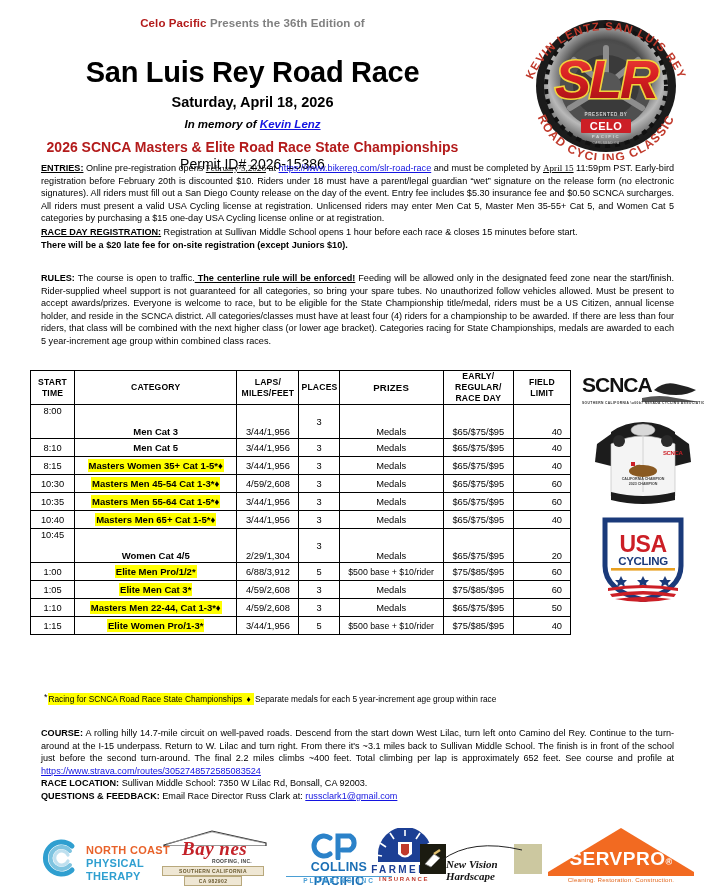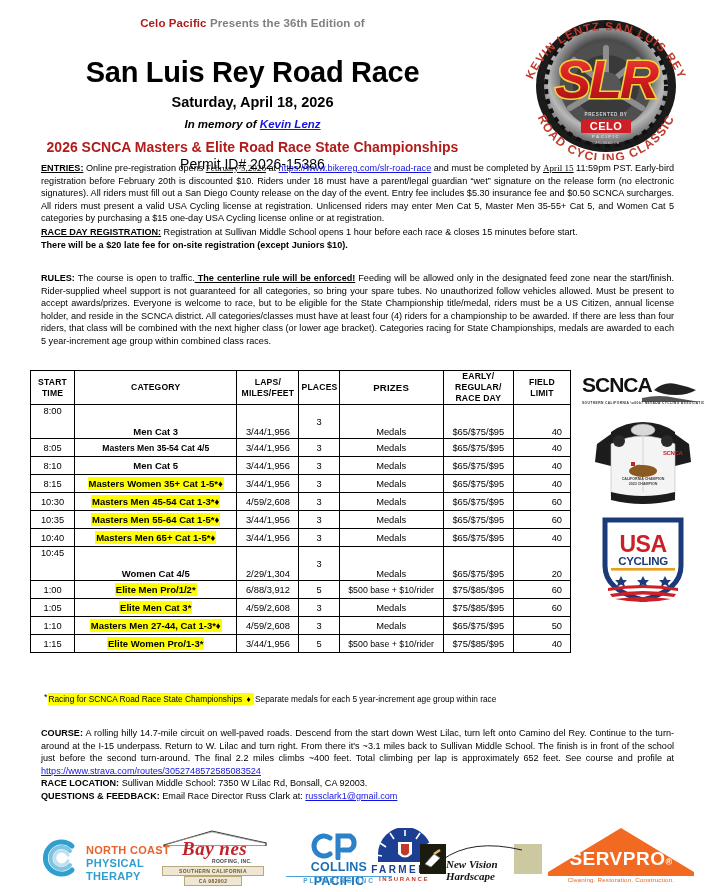--- a/index.html
+++ b/index.html
@@ -432,29 +432,20 @@
         <tr class="tall">
           <td class="v-top">8:00</td>
           <td class="cat v-bot"><span>Men Cat 3</span></td>
           <td class="v-bot">3/44/1,956</td>
           <td>3</td>
           <td class="prizes v-bot">Medals</td>
           <td class="v-bot">$65/$75/$95</td>
           <td class="field v-bot">40</td>
         </tr>
         <tr>
-          <td>8:05</td>
-          <td class="cat small"><span>Masters Men 35-54 Cat 4/5</span></td>
-          <td>3/44/1,956</td>
-          <td>3</td>
-          <td class="prizes">Medals</td>
-          <td>$65/$75/$95</td>
-          <td class="field">40</td>
-        </tr>
-        <tr>
           <td>8:10</td>
           <td class="cat"><span>Men Cat 5</span></td>
           <td>3/44/1,956</td>
           <td>3</td>
           <td class="prizes">Medals</td>
           <td>$65/$75/$95</td>
           <td class="field">40</td>
         </tr>
         <tr>
           <td>8:15</td>
@@ -514,21 +505,21 @@
           <td>1:05</td>
           <td class="cat"><span class="hl">Elite Men Cat 3*</span></td>
           <td>4/59/2,608</td>
           <td>3</td>
           <td class="prizes">Medals</td>
           <td>$75/$85/$95</td>
           <td class="field">60</td>
         </tr>
         <tr>
           <td>1:10</td>
-          <td class="cat"><span class="hl">Masters Men 27-44, Cat 1-3*♦</span></td>
+          <td class="cat"><span class="hl">Masters Men 22-44, Cat 1-3*♦</span></td>
           <td>4/59/2,608</td>
           <td>3</td>
           <td class="prizes">Medals</td>
           <td>$65/$75/$95</td>
           <td class="field">50</td>
         </tr>
         <tr>
           <td>1:15</td>
           <td class="cat"><span class="hl">Elite Women Pro/1-3*</span></td>
           <td>3/44/1,956</td>

